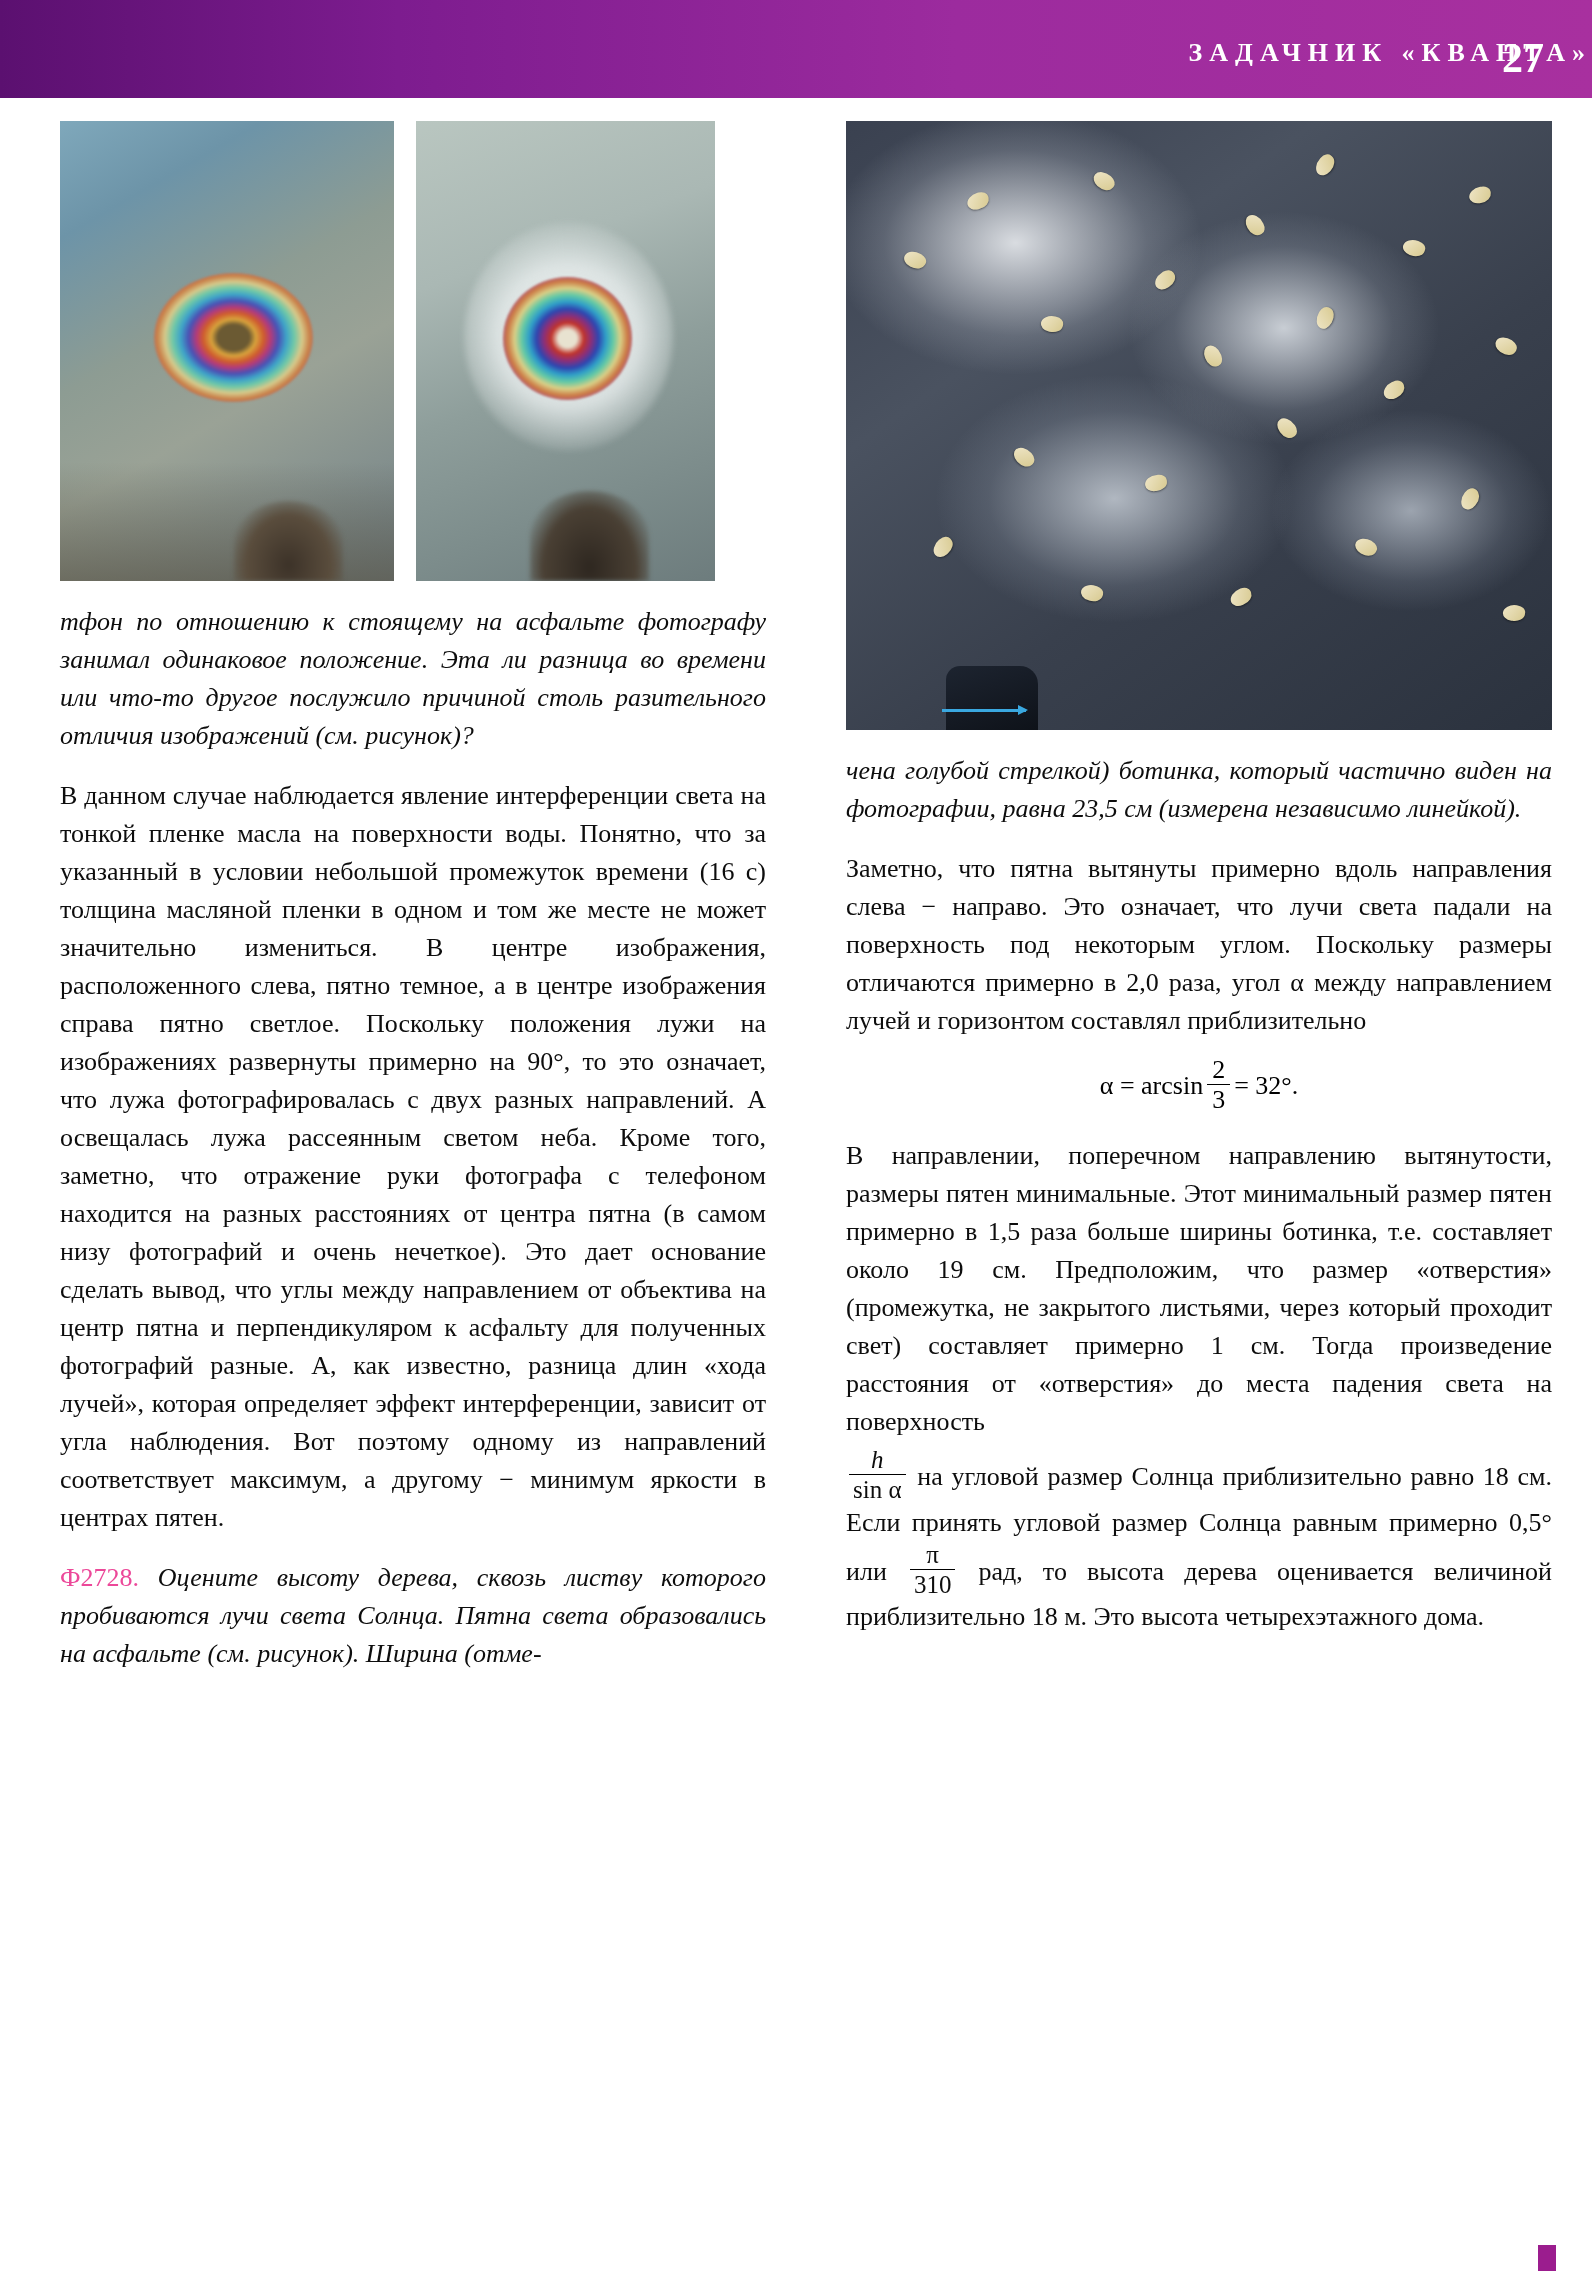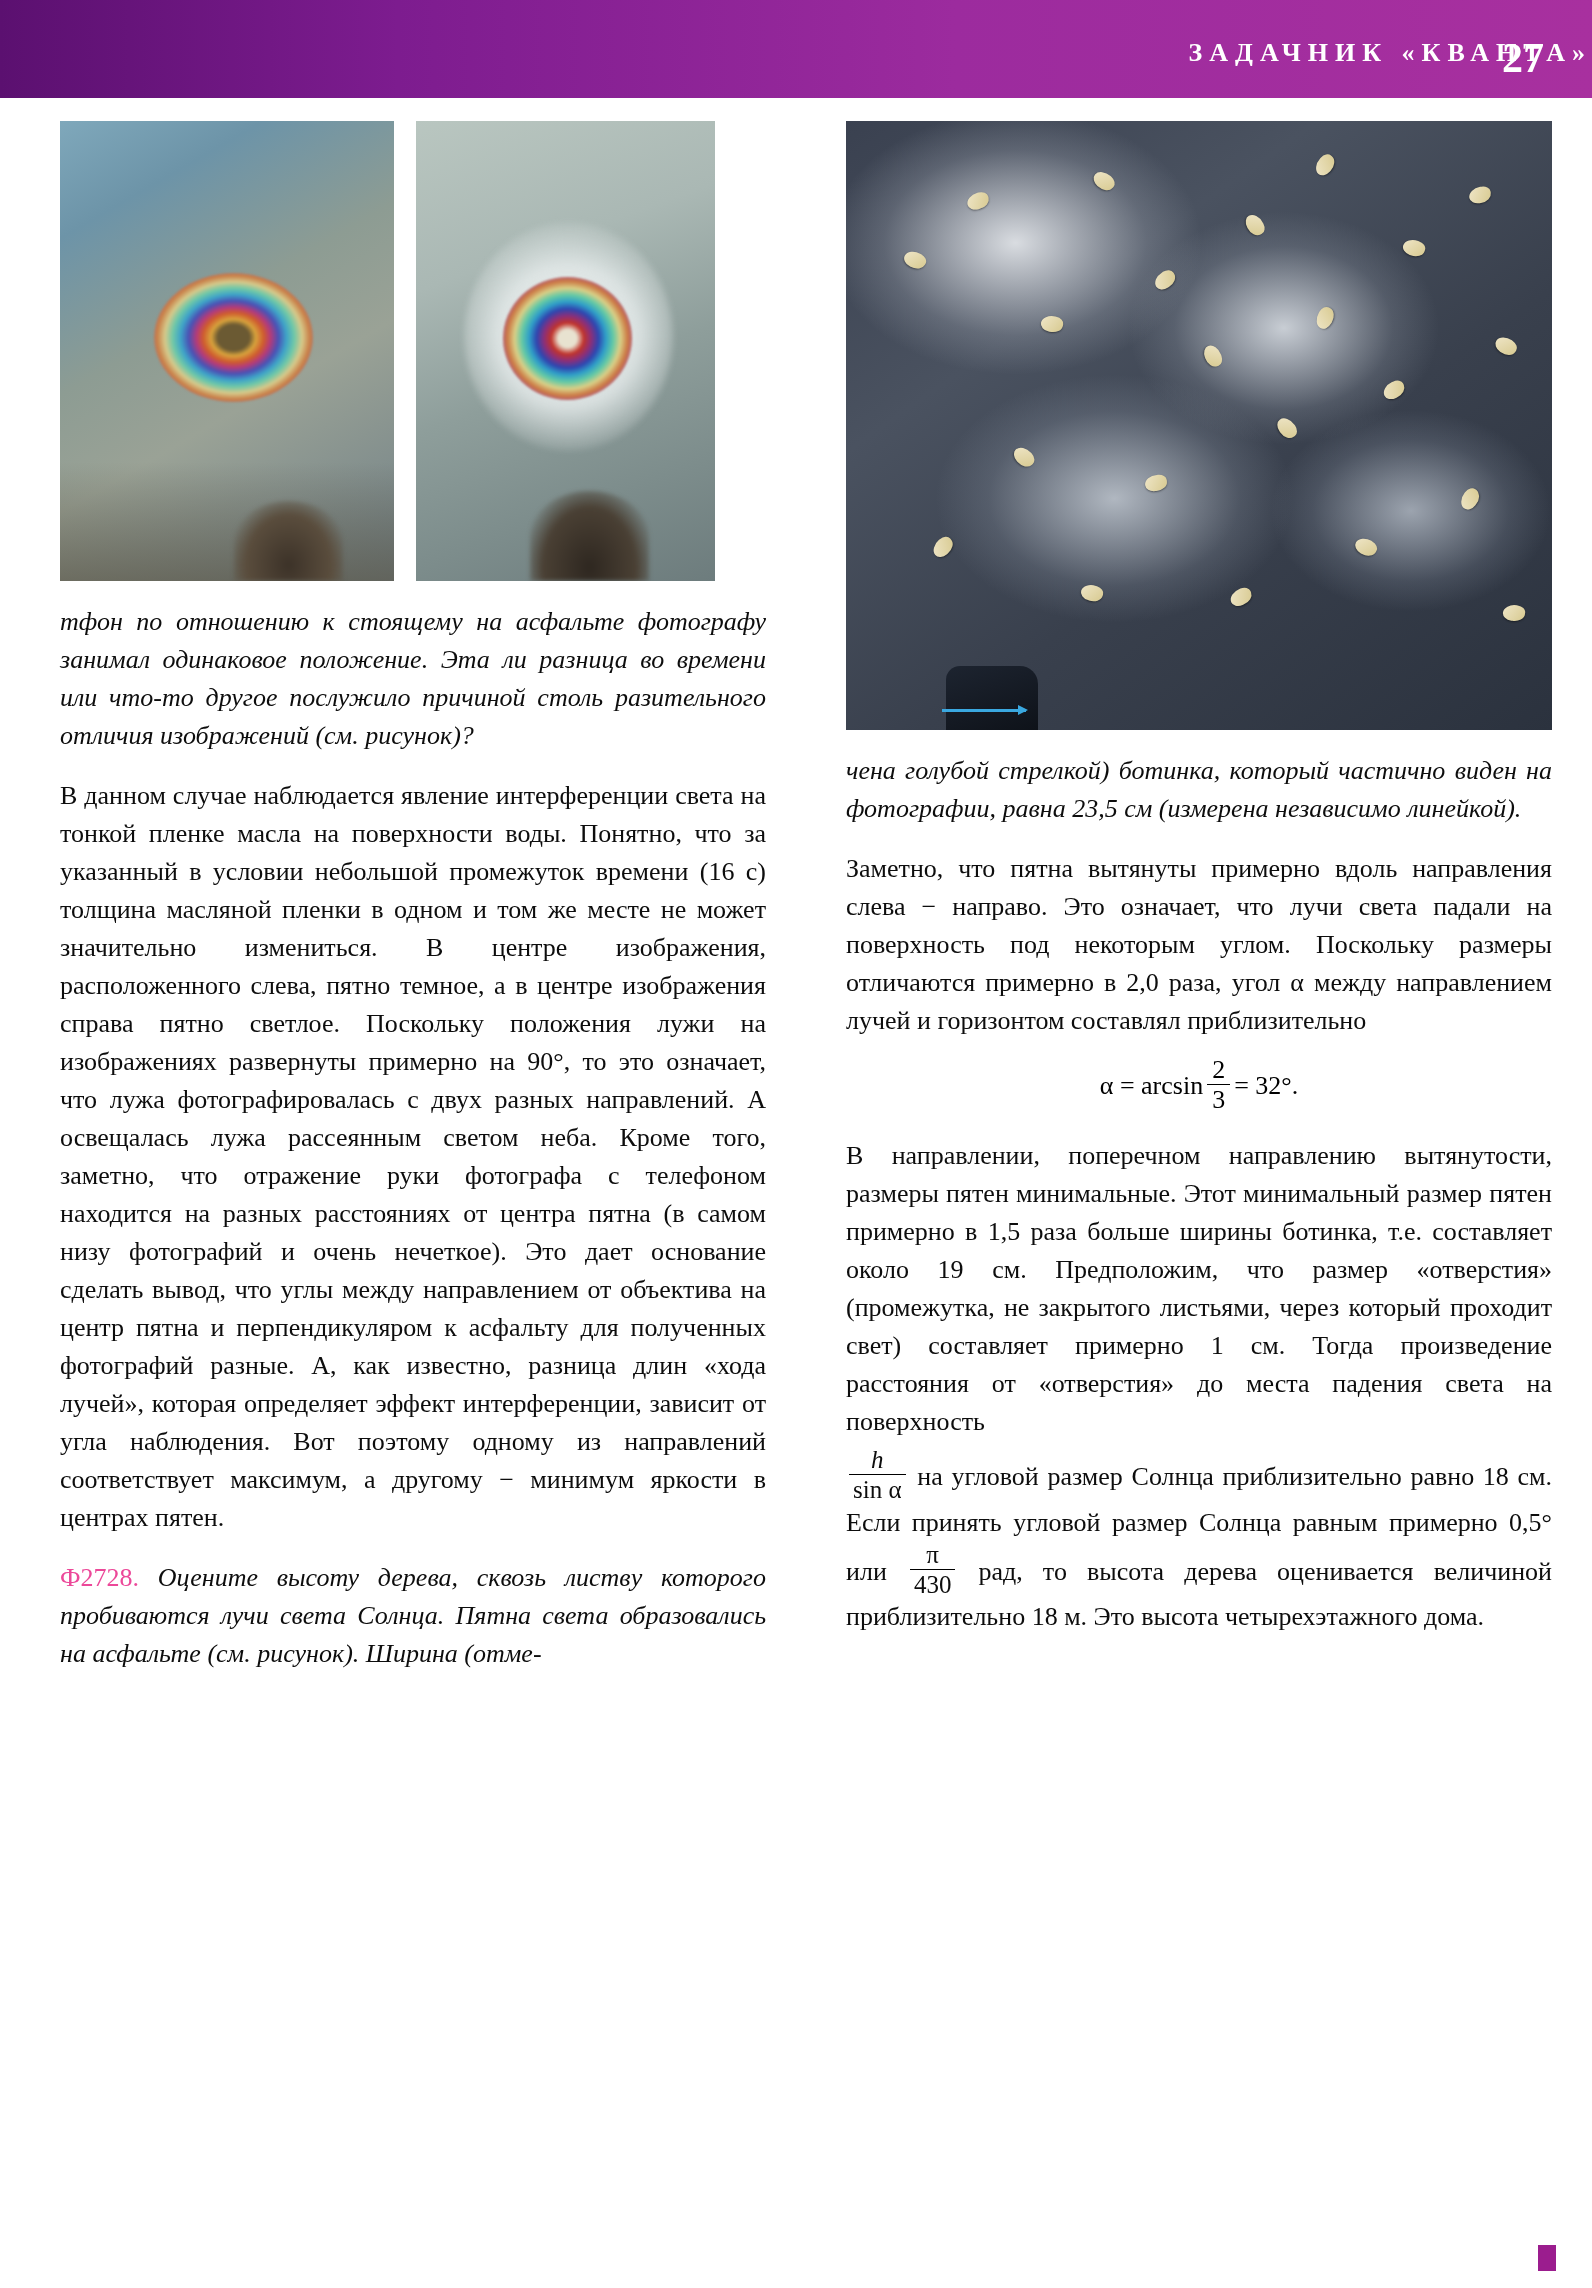--- a/index.html
+++ b/index.html
@@ -362,20 +362,20 @@
 
   <div class="center-formula">
     <span>α = arcsin</span><span class="frac"><span class="num">2</span><span class="den">3</span></span><span>= 32°.</span>
   </div>
 
   <p class="body gap">В направлении, поперечном направлению вытянутости, размеры пятен минимальные. Этот минимальный размер пятен примерно в 1,5 раза больше ширины ботинка, т.е. составляет около 19 см. Предположим, что размер «отверстия» (промежутка, не закрытого листьями, через который проходит свет) составляет примерно 1 см. Тогда произведение расстояния от «отверстия» до места падения света на поверхность</p>
 
   <p class="body" style="margin-top:6px;">
     <span class="frac-sm"><span class="num">h</span><span class="den">sin α</span></span>
     <span>на угловой размер Солнца приблизительно равно 18 см. Если принять угловой размер Солнца равным примерно 0,5° или</span>
-    <span class="frac-sm"><span class="num" style="font-style:normal;">π</span><span class="den">430</span></span>
+    <span class="frac-sm"><span class="num" style="font-style:normal;">π</span><span class="den">310</span></span>
     <span>рад, то высота дерева оценивается величиной приблизительно 18 м. Это высота четырехэтажного дома.</span>
   </p>
 
 </div>
 
 <div class="corner-mark"></div>
 
 
 </body></html>

